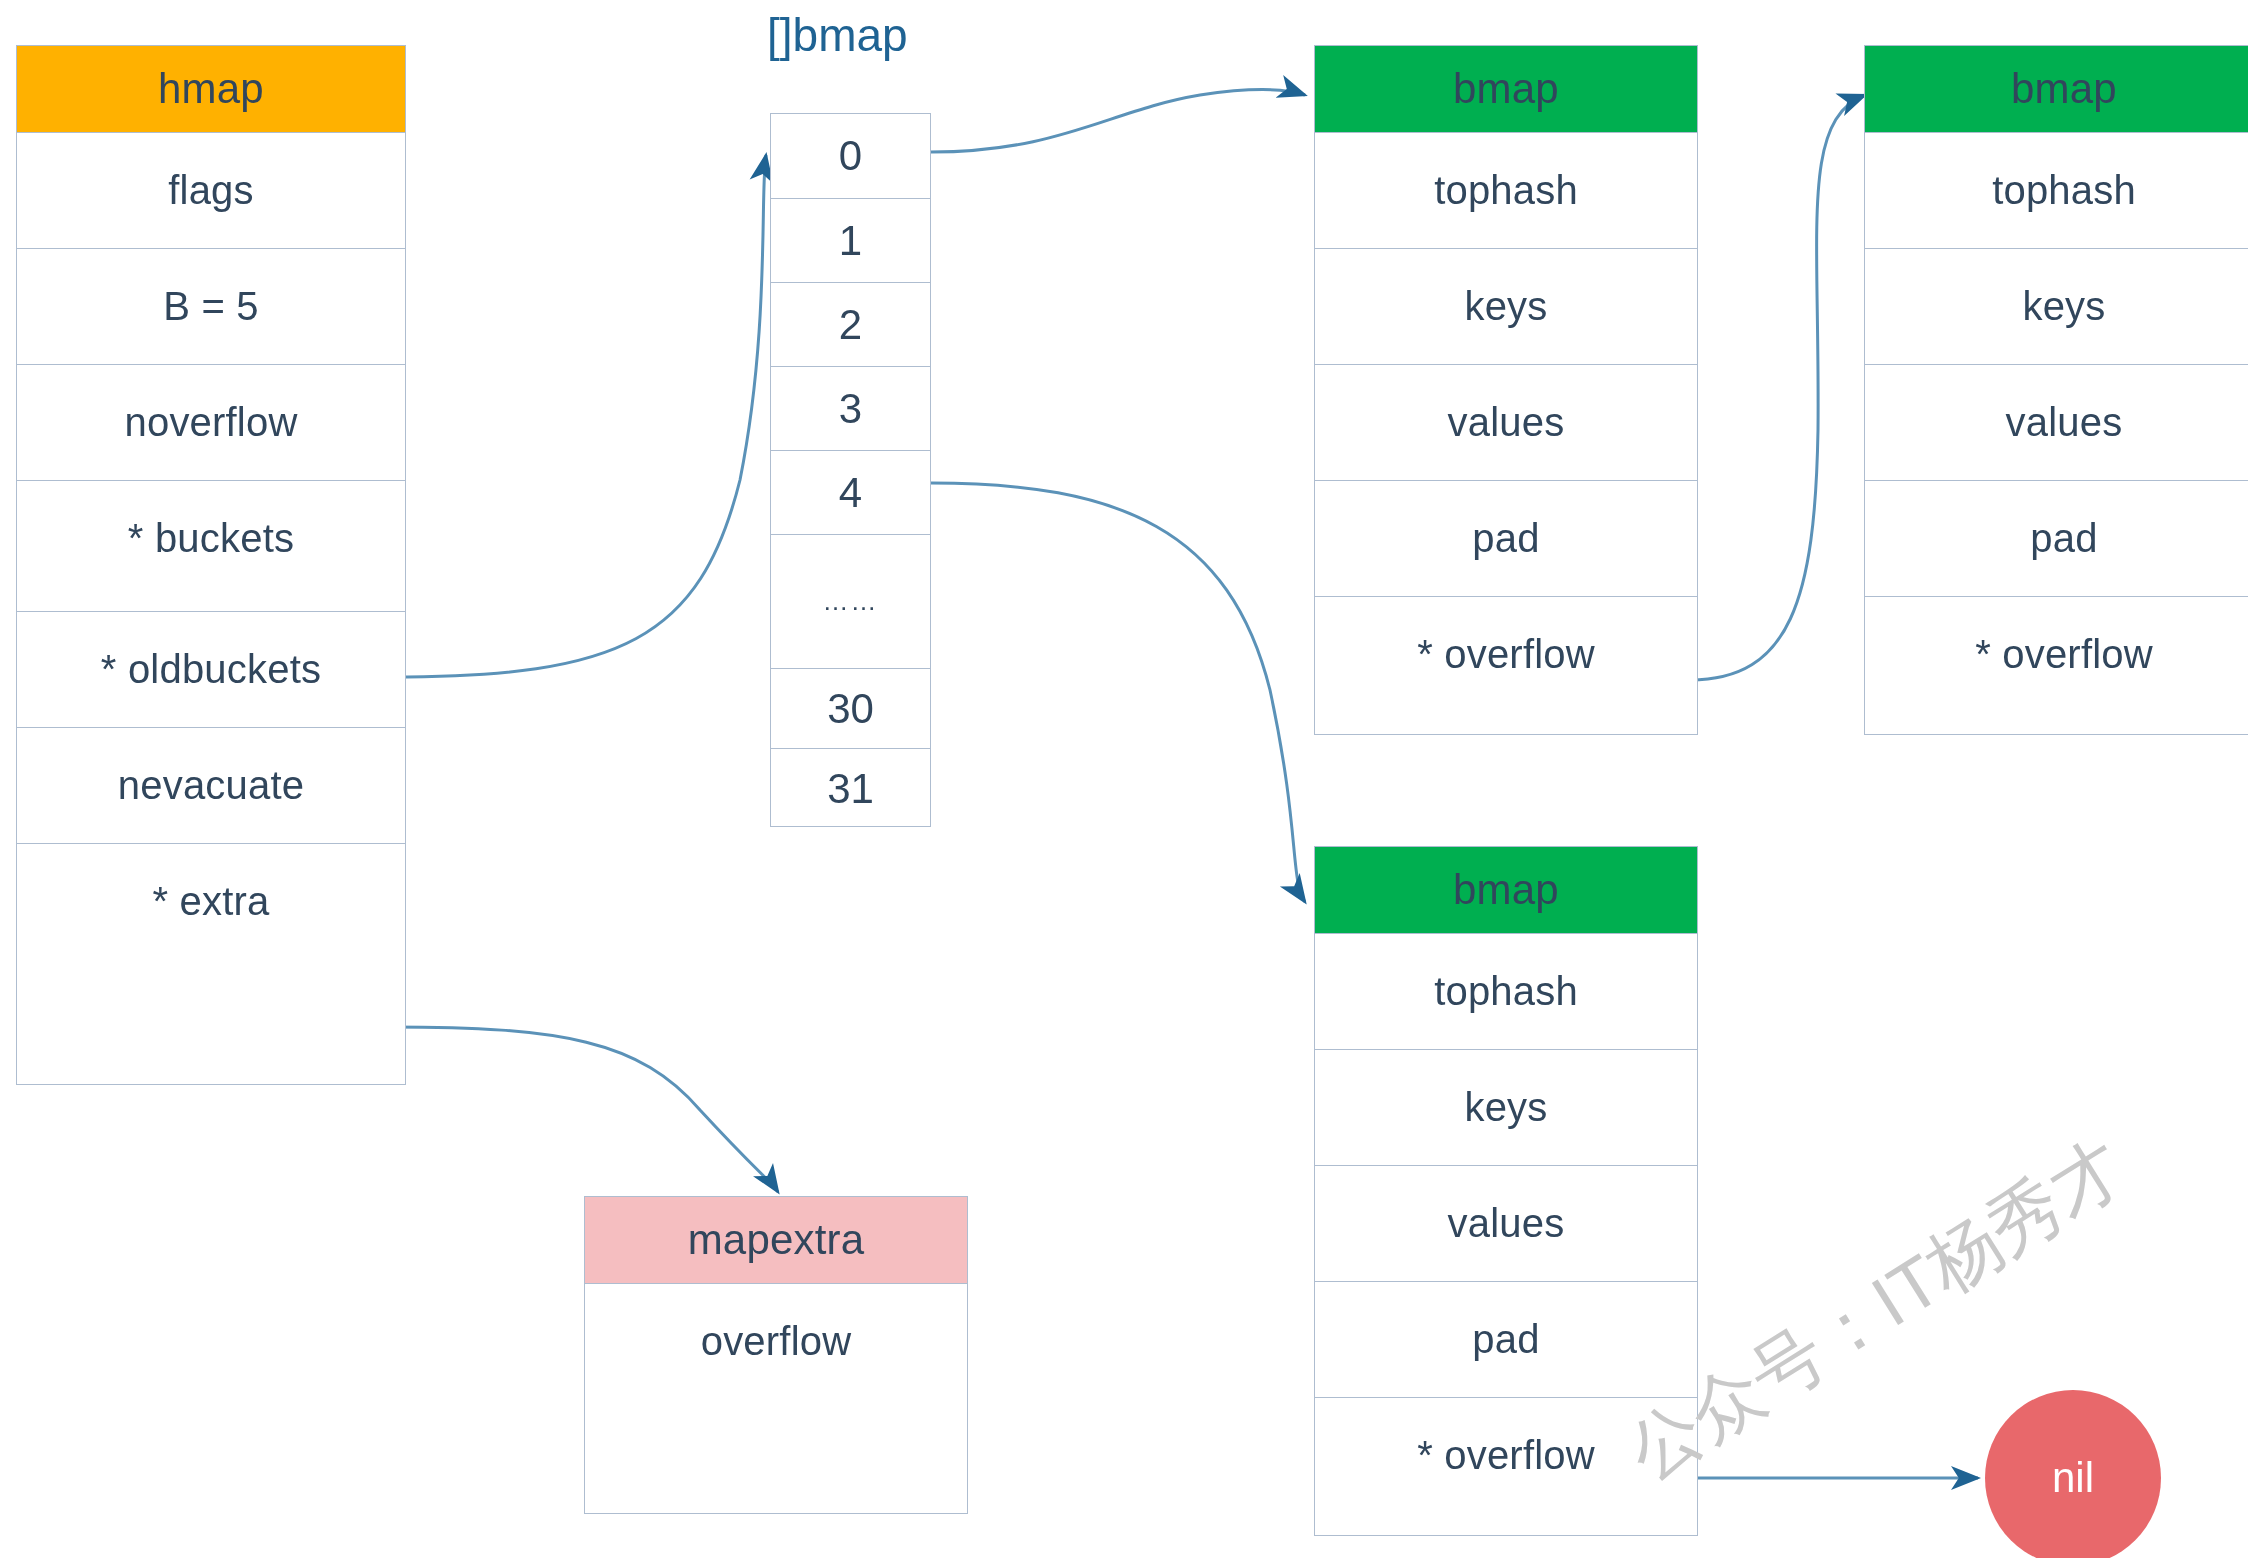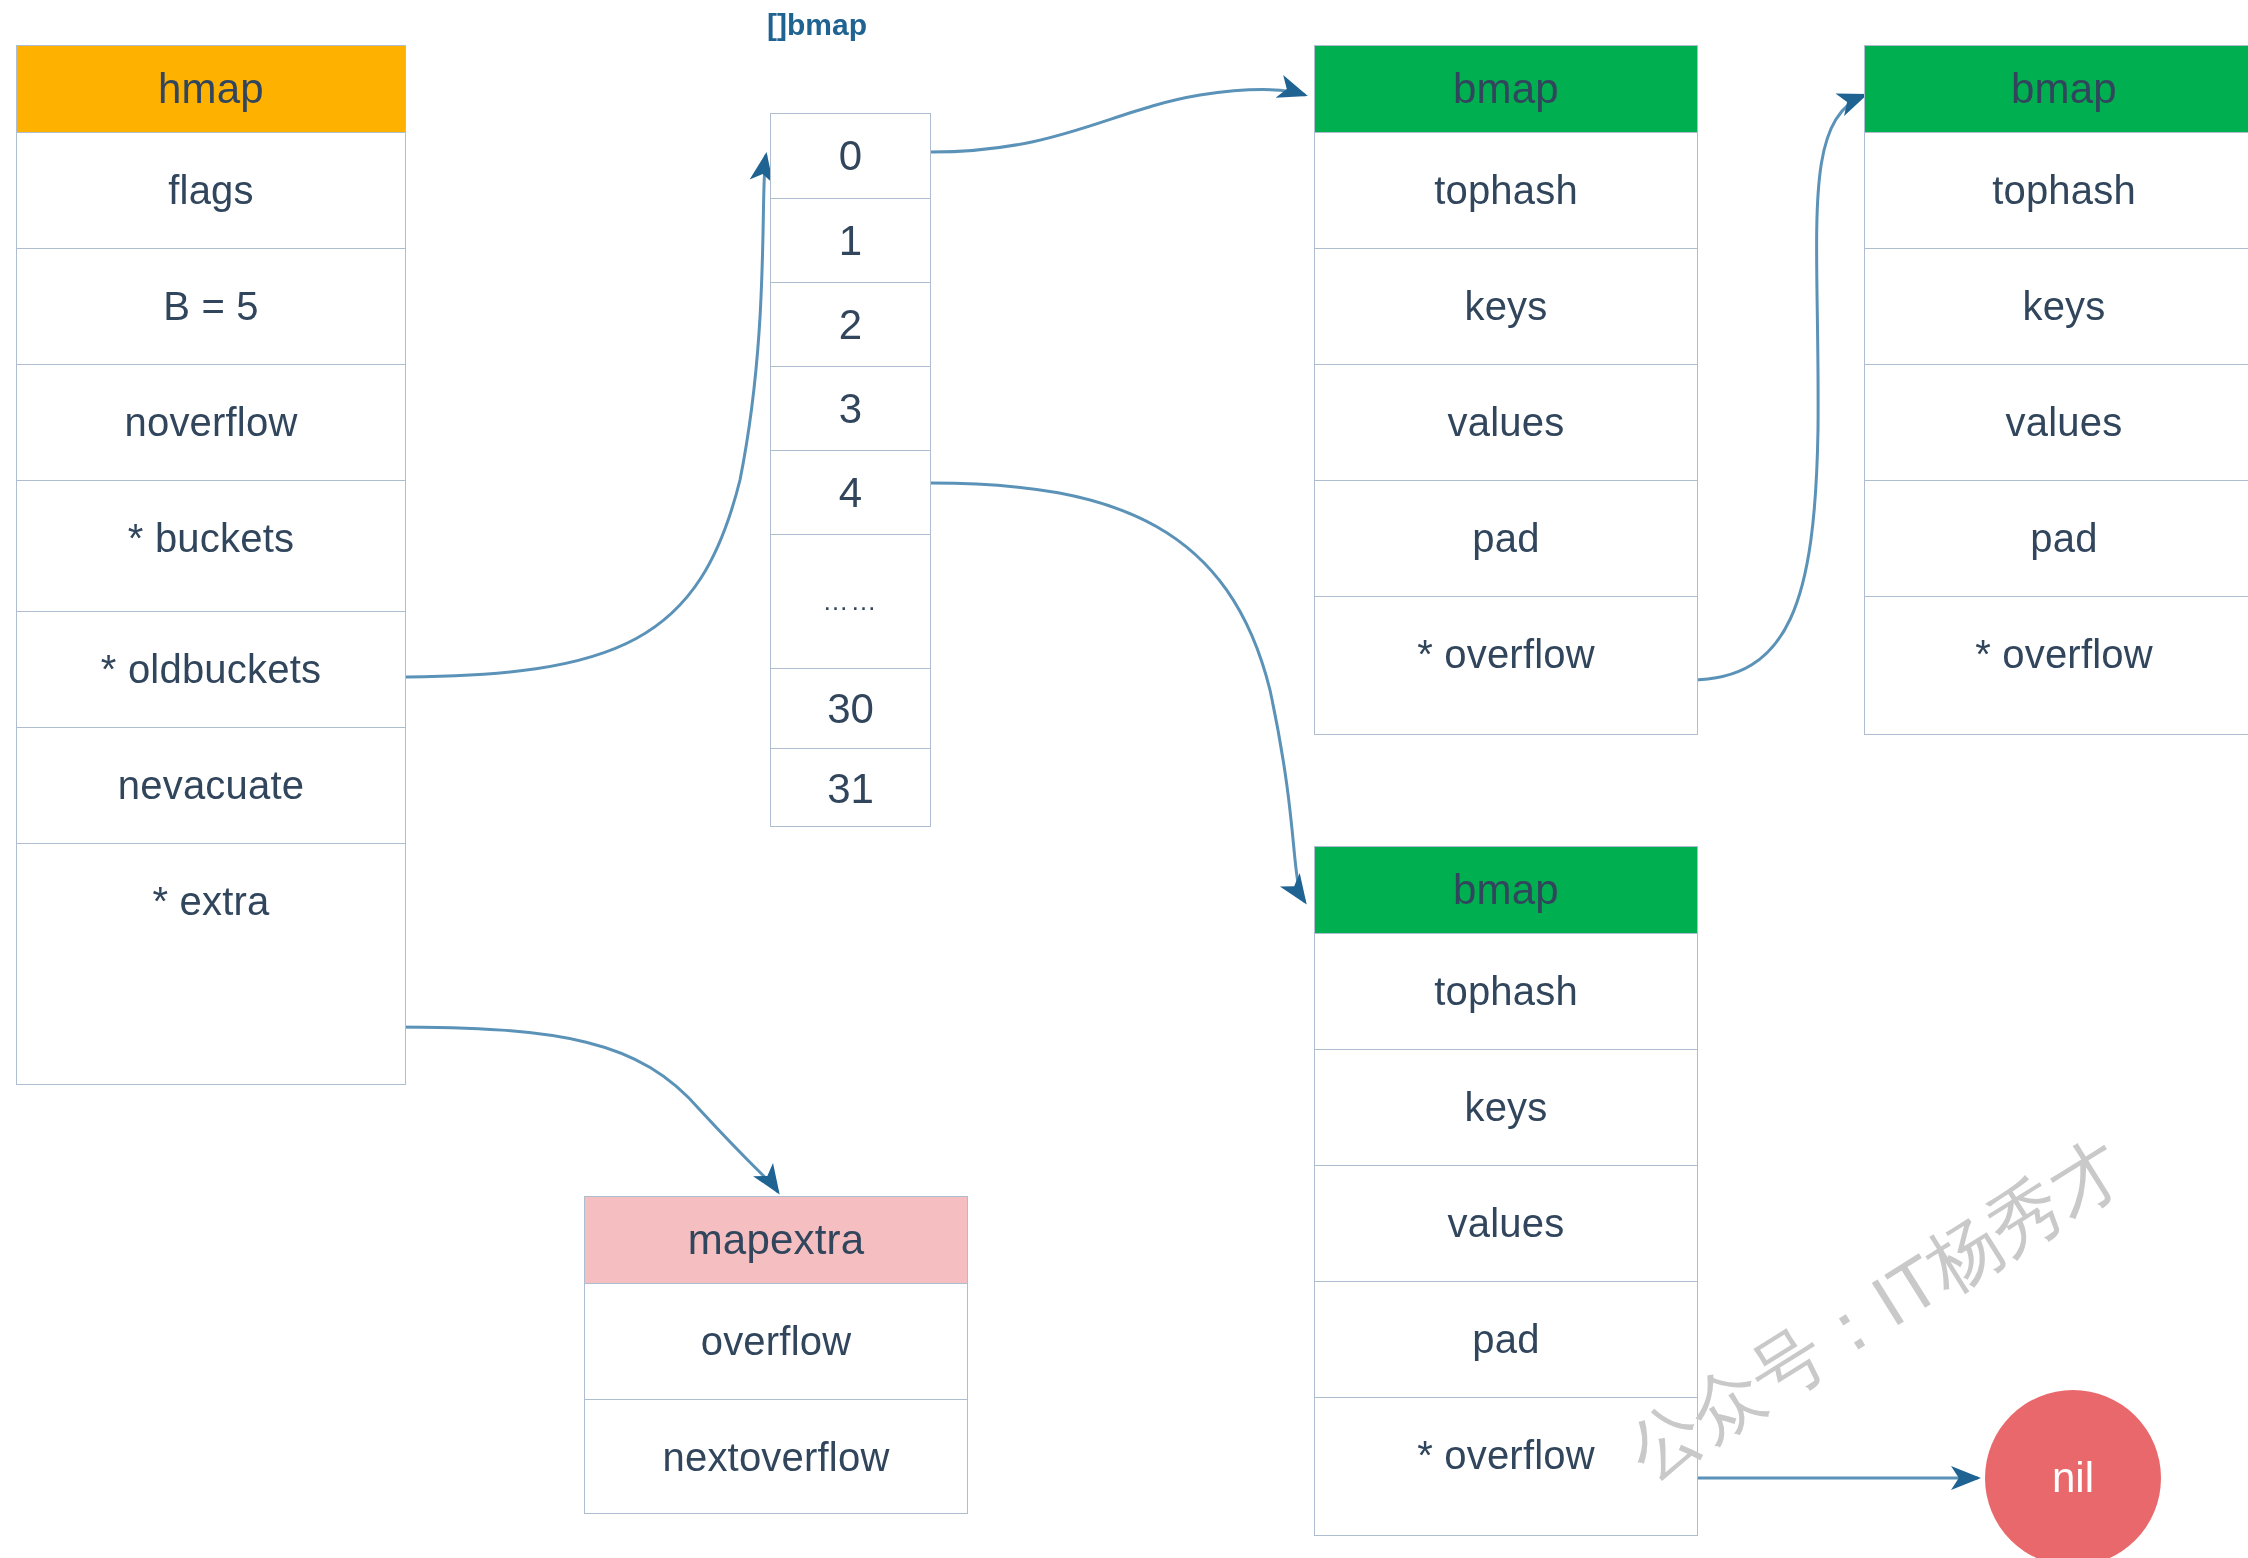--- a/index.html
+++ b/index.html
@@ -60,22 +60,22 @@
     color: #31465c;
     font-size: 42px;
   }
   .arr .cell:first-child { border-top: none; }
   .arr .cell.ellipsis { font-size: 26px; letter-spacing: 2px; }
 
   
   .arr-title {
     position: absolute;
     color: #1F6393;
-    font-size: 30px;
-    font-weight: bold;
+    font-size: 46px;
+    font-weight: normal;
     white-space: nowrap;
   }
 
   
   .nil-node {
     position: absolute;
     border-radius: 50%;
     background: #E8686B;
     display: flex;
     align-items: center;
@@ -176,20 +176,19 @@
     <div class="row" style="height:116px;">tophash</div>
     <div class="row" style="height:116px;">keys</div>
     <div class="row" style="height:116px;">values</div>
     <div class="row" style="height:116px;">pad</div>
     <div class="row" style="height:116px;">* overflow</div>
   </div>
 
   <div class="struct" style="left:584px; top:1196px; width:384px; height:318px;">
     <div class="row hdr hdr-pink" style="height:86px;">mapextra</div>
     <div class="row" style="height:116px;">overflow</div>
-    <div class="row" style="height:116px;">nextoverflow</div>
   </div>
 
   <div class="nil-node" style="left:1985px; top:1390px; width:176px; height:176px;">nil</div>
 
   <div class="watermark" style="left:1610px; top:1420px;">公众号：IT杨秀才</div>
 
 </div>
 
 </body></html>

